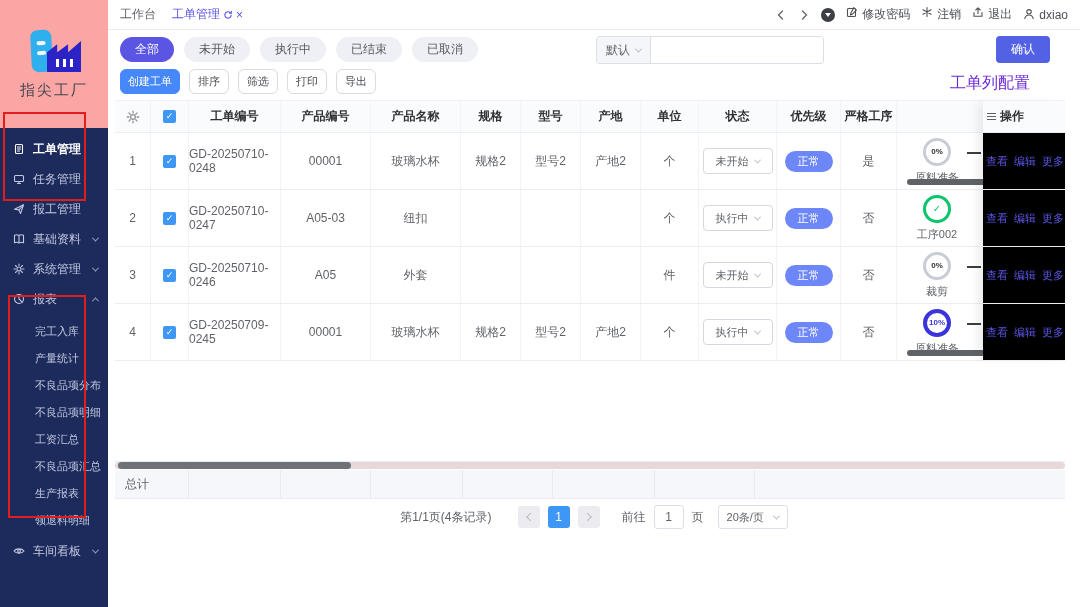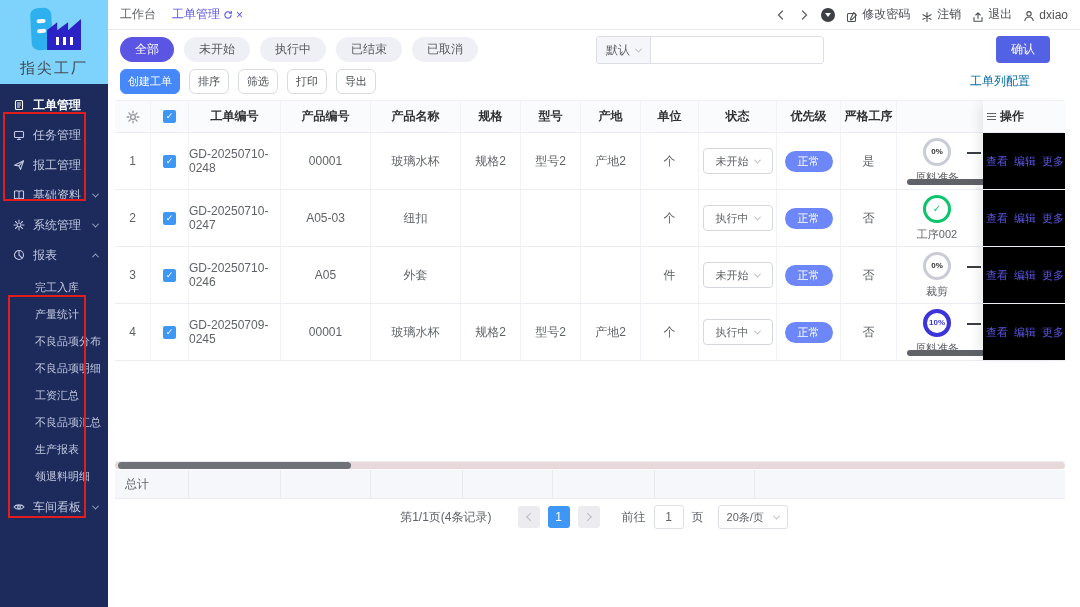--- a/index.html
+++ b/index.html
@@ -1,21 +1,21 @@
 <!DOCTYPE html>
 <html><head>
 <meta charset="utf-8">
 <style>
   * { margin:0; padding:0; box-sizing:border-box; }
   html,body { width:1080px; height:607px; }
   body { font-family:"Liberation Sans","DejaVu Sans",sans-serif; background:#fff; position:relative; overflow:hidden; color:#5f6368; }
 
   
   .sidebar { position:absolute; left:0; top:0; width:108px; height:607px; background:#1c2a5c; z-index:5; }
-  .logo-area { height:84px; background:#7dd3fc; display:flex; flex-direction:column; align-items:center; justify-content:center; gap:5px; }
+  .logo-area { height:128px; background:#fca5a5; display:flex; flex-direction:column; align-items:center; justify-content:center; gap:5px; }
   .logo { width:58px; height:48px; position:relative; }
   .chimney { position:absolute; left:6px; top:2px; width:21px; height:42px; border-radius:7px; background:#2eb0ee; transform:rotate(-3deg); }
   .chimney::before, .chimney::after { content:""; position:absolute; left:6px; width:9px; height:4px; border-radius:2px; background:#f6f7fc; }
   .chimney::before { top:11px; } .chimney::after { top:21px; }
   .factory { position:absolute; left:22px; top:11px; width:34px; height:33px; background:#2b23c6; clip-path:polygon(0% 100%, 0% 40%, 30% 16%, 30% 40%, 62% 16%, 62% 40%, 100% 6%, 100% 100%); }
   .factory::after { content:""; position:absolute; left:9px; bottom:5px; width:17px; height:8px; background:repeating-linear-gradient(90deg,#fff 0 3px,transparent 3px 7px); }
   .logo-text { font-size:15px; color:#45494f; letter-spacing:2px; }
   .menu { padding-top:6px; }
   .menu-item { height:30px; display:flex; align-items:center; padding:0 10px 0 13px; color:#c3c9df; font-size:12px; gap:8px; cursor:pointer; }
   .menu-item.active { color:#ffffff; font-weight:bold; }
@@ -33,36 +33,36 @@
   
   .topbar { position:absolute; left:108px; top:0; right:0; height:30px; background:#fff; border-bottom:1px solid #e9eaf0; display:flex; align-items:center; padding:0 12px; font-size:12px; }
   .tab { color:#5f6368; cursor:pointer; }
   .tab-active { margin-left:16px; color:#5b55e3; display:flex; align-items:center; gap:3px; cursor:pointer; }
   .tab-active .ticon { width:10px; height:10px; display:inline-flex; }
   .tab-close { font-size:12px; line-height:1; }
   .topbar-right { margin-left:auto; display:flex; align-items:center; gap:11px; color:#4d5156; }
   .nav-arrow { width:12px; height:12px; display:inline-flex; cursor:pointer; color:#5f6368; }
   .dark-circle { width:14px; height:14px; border-radius:50%; background:#3c4046; display:inline-flex; align-items:center; justify-content:center; cursor:pointer; }
   .dark-circle::after { content:""; width:0; height:0; border-left:3px solid transparent; border-right:3px solid transparent; border-top:4px solid #fff; }
-  .tb-item { display:flex; align-items:flex-end; gap:4px; cursor:pointer; }
+  .tb-item { display:flex; align-items:flex-start; gap:4px; cursor:pointer; }
   .tb-item svg { width:12px; height:12px; }
 
   
   .pill-row { position:absolute; left:120px; top:37px; display:flex; gap:10px; }
   .pill { height:25px; padding:0 15px; border-radius:13px; background:#eef0f5; color:#55585f; font-size:12px; display:flex; align-items:center; cursor:pointer; }
   .pill.active { background:#5b55e3; color:#fff; }
   .preset-group { position:absolute; top:36px; right:256px; height:28px; display:flex; border:1px solid #dcdfe6; border-radius:3px; overflow:hidden; }
   .preset-select { width:54px; background:#f5f6f9; border-right:1px solid #dcdfe6; display:flex; align-items:center; justify-content:center; gap:6px; font-size:12px; color:#5f6368; cursor:pointer; }
   .preset-select .chev { color:#b6b9c0; }
   .preset-input { width:172px; border:none; outline:none; background:#fff; }
   .btn-confirm { position:absolute; top:36px; right:30px; width:54px; height:27px; border:none; border-radius:4px; background:#5361e4; color:#fff; font-size:12px; cursor:pointer; }
   .btn-row { position:absolute; left:120px; top:69px; display:flex; gap:9px; }
   .btn { height:25px; padding:0 8px; font-size:11px; border-radius:6px; display:flex; align-items:center; cursor:pointer; background:#fff; border:1px solid #d8dbe2; color:#45494f; }
   .btn.primary { background:#4688fa; border-color:#4688fa; color:#fff; padding:0 7px; }
-  .col-config { position:absolute; top:73px; right:50px; font-size:12px; color:#0369a1; cursor:pointer; }
+  .col-config { position:absolute; top:73px; right:50px; font-size:16px; color:#6d28d9; cursor:pointer; }
 
   
   .table-wrap { position:absolute; left:115px; top:100px; width:950px; }
   .thead { display:flex; height:33px; background:#fafbfc; border-top:1px solid #eef0f4; border-bottom:1px solid #ebedf2; font-size:12px; font-weight:bold; color:#303133; }
   .th, .td { display:flex; align-items:center; justify-content:center; border-right:1px solid #f1f3f7; }
   .trow { display:flex; height:57px; border-bottom:1px solid #ebedf2; font-size:12px; color:#5f6368; background:#fff; }
   .w-gear{width:36px;} .w-cb{width:38px;} .w-order{width:92px;} .w-pno{width:90px;} .w-pname{width:90px;}
   .w-spec{width:60px;} .w-model{width:60px;} .w-origin{width:60px;} .w-unit{width:58px;}
   .w-status{width:78px;} .w-prio{width:64px;} .w-strict{width:56px;} .w-prog{flex:1; border-right:none;}
   .checkbox { width:13px; height:13px; border-radius:2px; background:#3e97f5; position:relative; cursor:pointer; }

